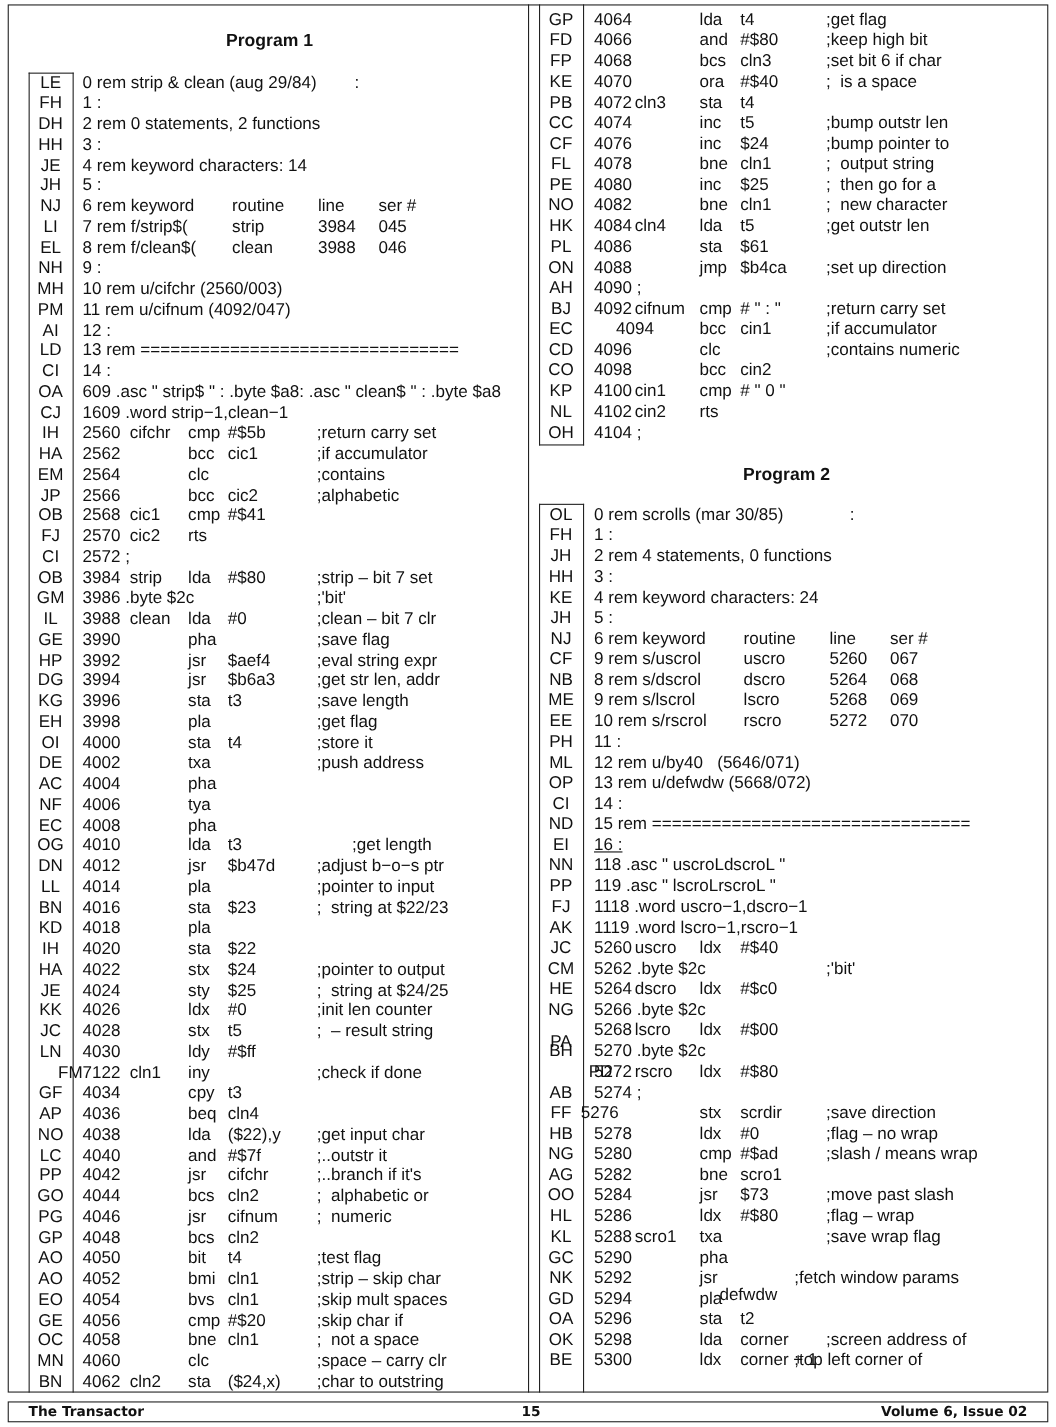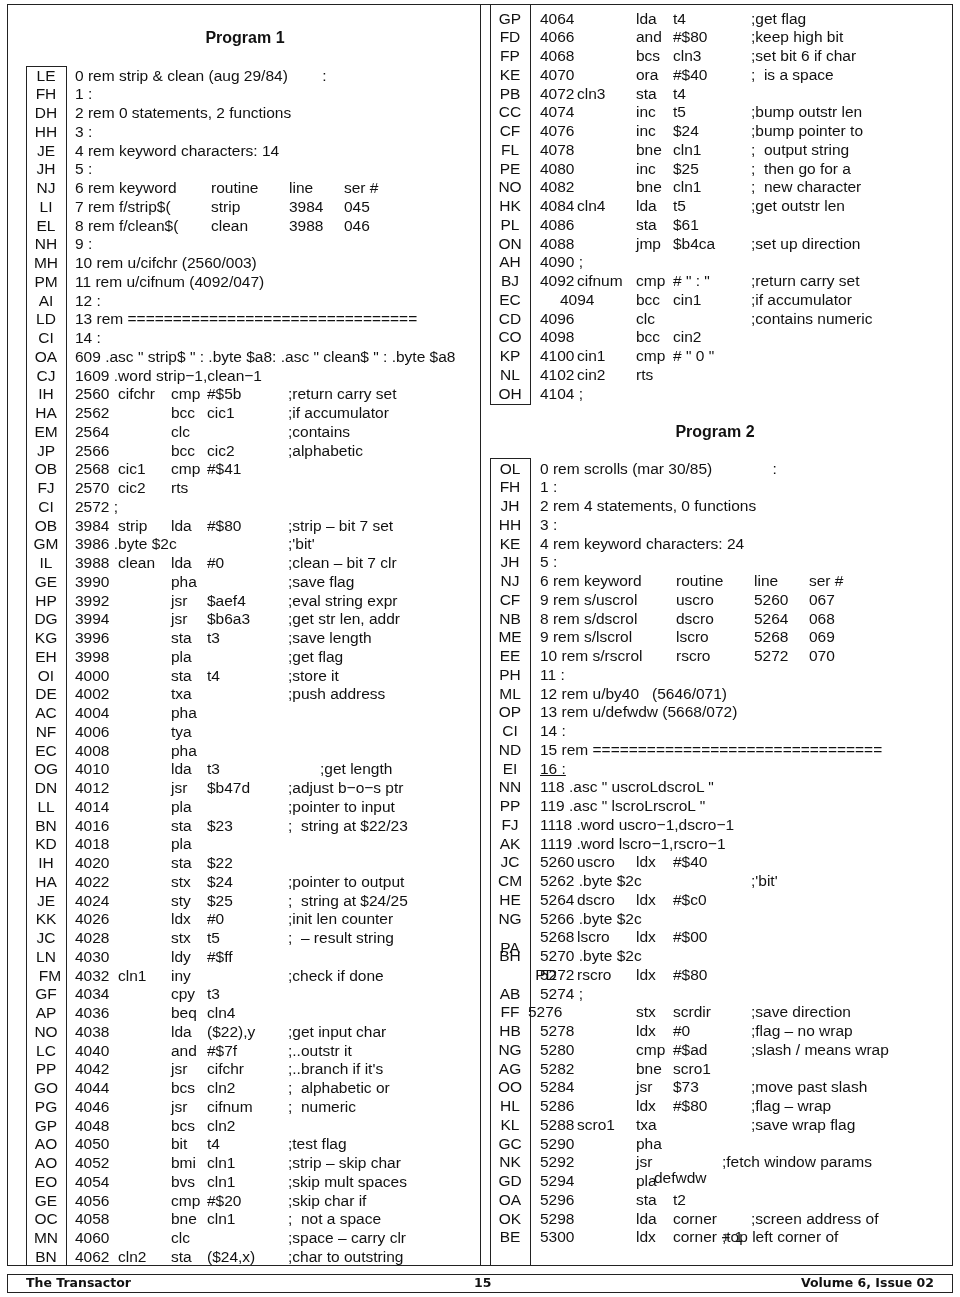--- a/index.html
+++ b/index.html
@@ -76,21 +76,21 @@
     <div class="row" style="left: 0px; top: 779px;"><span class="cs" style="left: 26px;">DN</span><span class="c-num" style="left: 75px;">4012</span><span class="c-op" style="left: 171px;">jsr</span><span class="c-arg" style="left: 207px;">$b47d</span><span class="c-cmt" style="left: 288px;">;adjust b−o−s ptr</span></div>
     <div class="row" style="left: 0px; top: 797.75px;"><span class="cs" style="left: 26px;">LL</span><span class="c-num" style="left: 75px;">4014</span><span class="c-op" style="left: 171px;">pla</span><span class="c-cmt" style="left: 288px;">;pointer to input</span></div>
     <div class="row" style="left: 0px; top: 816.5px;"><span class="cs" style="left: 26px;">BN</span><span class="c-num" style="left: 75px;">4016</span><span class="c-op" style="left: 171px;">sta</span><span class="c-arg" style="left: 207px;">$23</span><span class="c-cmt" style="left: 288px;">;  string at $22/23</span></div>
     <div class="row" style="left: 0px; top: 835.25px;"><span class="cs" style="left: 26px;">KD</span><span class="c-num" style="left: 75px;">4018</span><span class="c-op" style="left: 171px;">pla</span></div>
     <div class="row" style="left: 0px; top: 854px;"><span class="cs" style="left: 26px;">IH</span><span class="c-num" style="left: 75px;">4020</span><span class="c-op" style="left: 171px;">sta</span><span class="c-arg" style="left: 207px;">$22</span></div>
     <div class="row" style="left: 0px; top: 872.75px;"><span class="cs" style="left: 26px;">HA</span><span class="c-num" style="left: 75px;">4022</span><span class="c-op" style="left: 171px;">stx</span><span class="c-arg" style="left: 207px;">$24</span><span class="c-cmt" style="left: 288px;">;pointer to output</span></div>
     <div class="row" style="left: 0px; top: 891.5px;"><span class="cs" style="left: 26px;">JE</span><span class="c-num" style="left: 75px;">4024</span><span class="c-op" style="left: 171px;">sty</span><span class="c-arg" style="left: 207px;">$25</span><span class="c-cmt" style="left: 288px;">;  string at $24/25</span></div>
     <div class="row" style="left: 0px; top: 910.25px;"><span class="cs" style="left: 26px;">KK</span><span class="c-num" style="left: 75px;">4026</span><span class="c-op" style="left: 171px;">ldx</span><span class="c-arg" style="left: 207px;">#0</span><span class="c-cmt" style="left: 288px;">;init len counter</span></div>
     <div class="row" style="left: 0px; top: 929px;"><span class="cs" style="left: 26px;">JC</span><span class="c-num" style="left: 75px;">4028</span><span class="c-op" style="left: 171px;">stx</span><span class="c-arg" style="left: 207px;">t5</span><span class="c-cmt" style="left: 288px;">;  – result string</span></div>
     <div class="row" style="left: 0px; top: 947.75px;"><span class="cs" style="left: 26px;">LN</span><span class="c-num" style="left: 75px;">4030</span><span class="c-op" style="left: 171px;">ldy</span><span class="c-arg" style="left: 207px;">#$ff</span></div>
-    <div class="row" style="left: 0px; top: 966.5px;"><span class="cs" style="left: 30px;">FM</span><span class="c-num" style="left: 75px;">4032</span><span class="c-lbl" style="left: 118px;">cln1</span><span class="c-op" style="left: 171px;">iny</span><span class="c-cmt" style="left: 288px;">;check if done</span></div>
+    <div class="row" style="left: 0px; top: 966.5px;"><span class="cs" style="left: 44px;">FM</span><span class="c-num" style="left: 75px;">7122</span><span class="c-lbl" style="left: 118px;">cln1</span><span class="c-op" style="left: 171px;">iny</span><span class="c-cmt" style="left: 288px;">;check if done</span></div>
     <div class="row" style="left: 0px; top: 985.25px;"><span class="cs" style="left: 26px;">GF</span><span class="c-num" style="left: 75px;">4034</span><span class="c-op" style="left: 171px;">cpy</span><span class="c-arg" style="left: 207px;">t3</span></div>
     <div class="row" style="left: 0px; top: 1004px;"><span class="cs" style="left: 26px;">AP</span><span class="c-num" style="left: 75px;">4036</span><span class="c-op" style="left: 171px;">beq</span><span class="c-arg" style="left: 207px;">cln4</span></div>
     <div class="row" style="left: 0px; top: 1022.75px;"><span class="cs" style="left: 26px;">NO</span><span class="c-num" style="left: 75px;">4038</span><span class="c-op" style="left: 171px;">lda</span><span class="c-arg" style="left: 207px;">($22),y</span><span class="c-cmt" style="left: 288px;">;get input char</span></div>
     <div class="row" style="left: 0px; top: 1041.5px;"><span class="cs" style="left: 26px;">LC</span><span class="c-num" style="left: 75px;">4040</span><span class="c-op" style="left: 171px;">and</span><span class="c-arg" style="left: 207px;">#$7f</span><span class="c-cmt" style="left: 288px;">;..outstr it</span></div>
     <div class="row" style="left: 0px; top: 1060.25px;"><span class="cs" style="left: 26px;">PP</span><span class="c-num" style="left: 75px;">4042</span><span class="c-op" style="left: 171px;">jsr</span><span class="c-arg" style="left: 207px;">cifchr</span><span class="c-cmt" style="left: 288px;">;..branch if it's</span></div>
     <div class="row" style="left: 0px; top: 1079px;"><span class="cs" style="left: 26px;">GO</span><span class="c-num" style="left: 75px;">4044</span><span class="c-op" style="left: 171px;">bcs</span><span class="c-arg" style="left: 207px;">cln2</span><span class="c-cmt" style="left: 288px;">;  alphabetic or</span></div>
     <div class="row" style="left: 0px; top: 1097.75px;"><span class="cs" style="left: 26px;">PG</span><span class="c-num" style="left: 75px;">4046</span><span class="c-op" style="left: 171px;">jsr</span><span class="c-arg" style="left: 207px;">cifnum</span><span class="c-cmt" style="left: 288px;">;  numeric</span></div>
     <div class="row" style="left: 0px; top: 1116.5px;"><span class="cs" style="left: 26px;">GP</span><span class="c-num" style="left: 75px;">4048</span><span class="c-op" style="left: 171px;">bcs</span><span class="c-arg" style="left: 207px;">cln2</span></div>
     <div class="row" style="left: 0px; top: 1135.25px;"><span class="cs" style="left: 26px;">AO</span><span class="c-num" style="left: 75px;">4050</span><span class="c-op" style="left: 171px;">bit</span><span class="c-arg" style="left: 207px;">t4</span><span class="c-cmt" style="left: 288px;">;test flag</span></div>
     <div class="row" style="left: 0px; top: 1154px;"><span class="cs" style="left: 26px;">AO</span><span class="c-num" style="left: 75px;">4052</span><span class="c-op" style="left: 171px;">bmi</span><span class="c-arg" style="left: 207px;">cln1</span><span class="c-cmt" style="left: 288px;">;strip – skip char</span></div>

